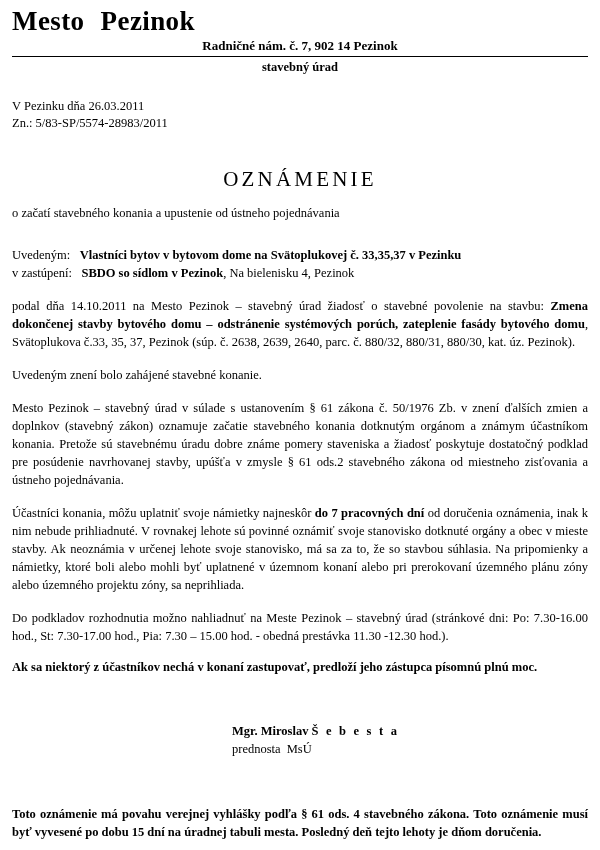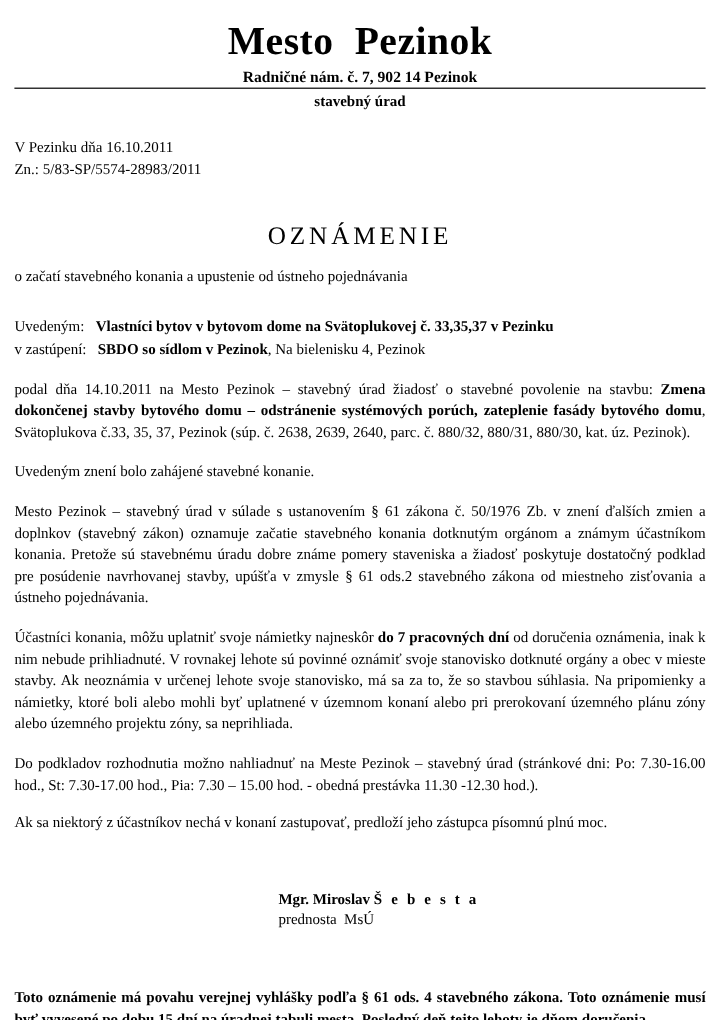--- a/index.html
+++ b/index.html
@@ -18,27 +18,26 @@
   .page {
     position: relative;
     width: 600px;
     height: 850px;
     box-sizing: border-box;
     padding: 0 12px;
   }
 
   
   .org-title {
-    text-align: center;
-    font-size: 33px;
+    font-size: 27px;
     font-weight: bold;
     letter-spacing: 0.4px;
     word-spacing: 9px;
     line-height: 1.05;
-    margin: 18px 0 0 0;
+    margin: 7px 0 0 0;
   }
   .org-address {
     text-align: center;
     font-size: 13px;
     font-weight: bold;
     line-height: 1.25;
     margin: 3px 0 0 0;
   }
   .header-rule {
     border: 0;
@@ -84,21 +83,21 @@
   .applicant b { font-weight: bold; }
 
   
   .para {
     margin: 15px 0 0 0;
     font-size: 12.5px;
     line-height: 1.44;
     text-align: justify;
     text-justify: inter-word;
   }
-  .para.tight { margin-top: 13px; }
+  .para.tight { margin-top: 13px; font-weight: bold; }
   .para b { font-weight: bold; }
 
   
   .signature {
     margin: 47px 0 0 0;
     text-align: left;
     padding-left: 220px;
     font-size: 12.5px;
     line-height: 1.42;
   }
@@ -121,21 +120,21 @@
 <div class="page">
 
   <div>
     <div class="org-title">Mesto  Pezinok</div>
     <div class="org-address">Radničné nám. č. 7, 902 14 Pezinok</div>
     <hr class="header-rule">
     <div class="org-dept">stavebný úrad</div>
   </div>
 
   <div class="refblock">
-    <div>V Pezinku dňa 16.10.2011</div>
+    <div>V Pezinku dňa 26.03.2011</div>
     <div>Zn.: 5/83-SP/5574-28983/2011</div>
   </div>
 
   <div class="doc-title">OZNÁMENIE</div>
   <div class="doc-subtitle">o začatí stavebného konania a upustenie od ústneho pojednávania</div>
 
   <div class="applicant">
     <div>
       <span class="lbl">Uvedeným:</span>
       &nbsp;&nbsp;<b>Vlastníci bytov v bytovom dome na Svätoplukovej č. 33,35,37 v Pezinku</b>

